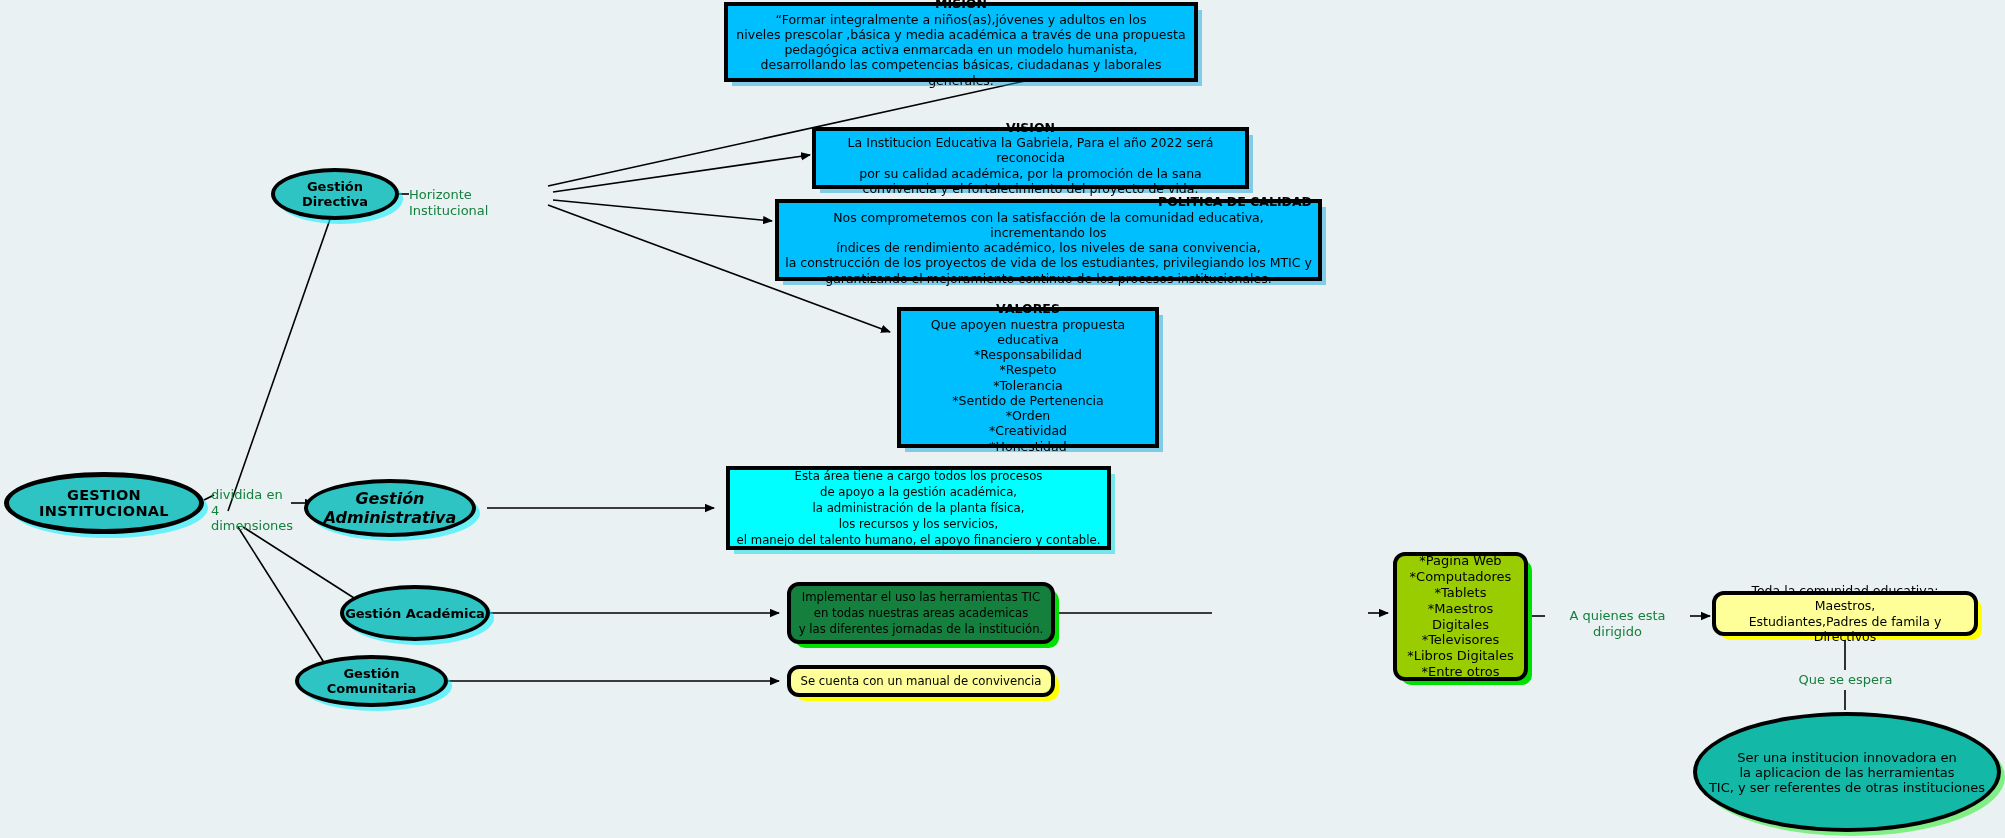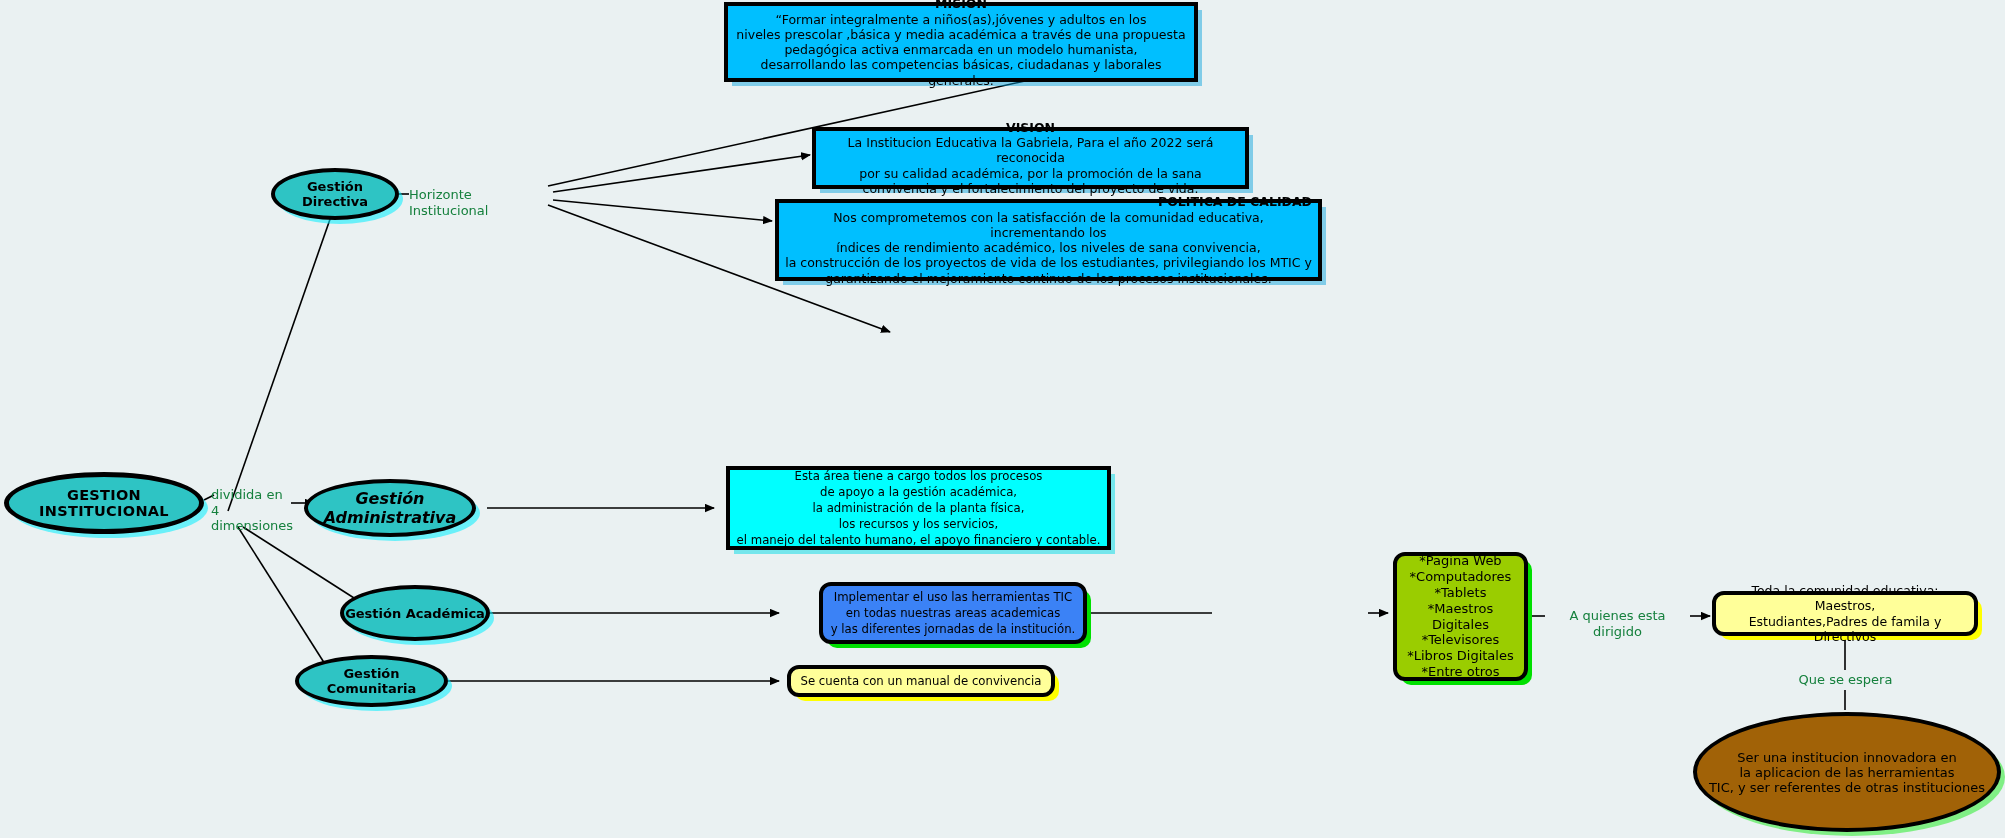--- a/index.html
+++ b/index.html
@@ -41,21 +41,21 @@
     border-radius: 50%;
     background: #2ec4c4;
     font-weight: bold;
     box-shadow: 5px 5px 0 -1px rgba(0,238,255,0.55);
   }
   .ellipse.root {
     border-width: 5px;
     letter-spacing: 0.3px;
   }
   .ellipse.green {
-    background: #a16207;
+    background: #14b8a6;
     font-weight: normal;
     border-width: 4px;
     box-shadow: 5px 5px 0 -1px rgba(0,238,0,0.45);
   }
   
   .rect {
     border: 4px solid #000;
     background: #00bfff;
     line-height: 1.22;
     box-shadow: 6px 6px 0 -2px rgba(0,160,220,0.45);
@@ -66,23 +66,22 @@
     display: block;
   }
   .rect.cyan {
     background: #00ffff;
     box-shadow: 6px 6px 0 -2px rgba(0,220,230,0.5);
   }
   .rect.rounded {
     border-radius: 12px;
   }
   .rect.lightgreen {
-    background: #3b82f6;
+    background: #15803d;
     box-shadow: 6px 6px 0 -2px #00e000;
-    margin-left: 32px;
   }
   .rect.yellow {
     background: #ffff99;
     box-shadow: 6px 6px 0 -2px #ffff00;
   }
   .rect.yellowgreen {
     background: #9acd00;
     box-shadow: 6px 6px 0 -2px #00e000;
   }
   .condensed {
@@ -198,20 +197,31 @@
   </div>
 
   <div class="node rect" style="left:775px; top:199px; width:547px; height:82px; font-size:12.5px; flex-direction:column;align-items:flex-end;">
     <span class="title">POLITICA DE CALIDAD</span>
     <span class="multiline">Nos comprometemos con la satisfacción de la comunidad educativa, incrementando los
 índices de rendimiento académico, los niveles de sana convivencia,
 la construcción de los proyectos de vida de los estudiantes, privilegiando los MTIC y
 garantizando el mejoramiento continuo de los procesos institucionales.</span>
   </div>
 
+  <div class="node rect" style="left:897px; top:307px; width:262px; height:141px; font-size:12.5px; flex-direction:column;">
+    <span class="title">VALORES</span>
+    <span class="multiline">Que apoyen nuestra propuesta educativa
+*Responsabilidad
+*Respeto
+*Tolerancia
+*Sentido de Pertenencia
+*Orden
+*Creatividad
+*Honestidad</span>
+  </div>
 
   <div class="node rect cyan condensed" style="left:726px; top:466px; width:385px; height:84px; font-size:13px;">
     <span class="multiline">Esta área tiene a cargo todos los procesos
 de apoyo a la gestión académica,
 la administración de la planta física,
 los recursos y los servicios,
 el manejo del talento humano, el apoyo financiero y contable.</span>
   </div>
 
   <div class="node rect rounded lightgreen condensed" style="left:787px; top:582px; width:268px; height:62px; font-size:13px;">

